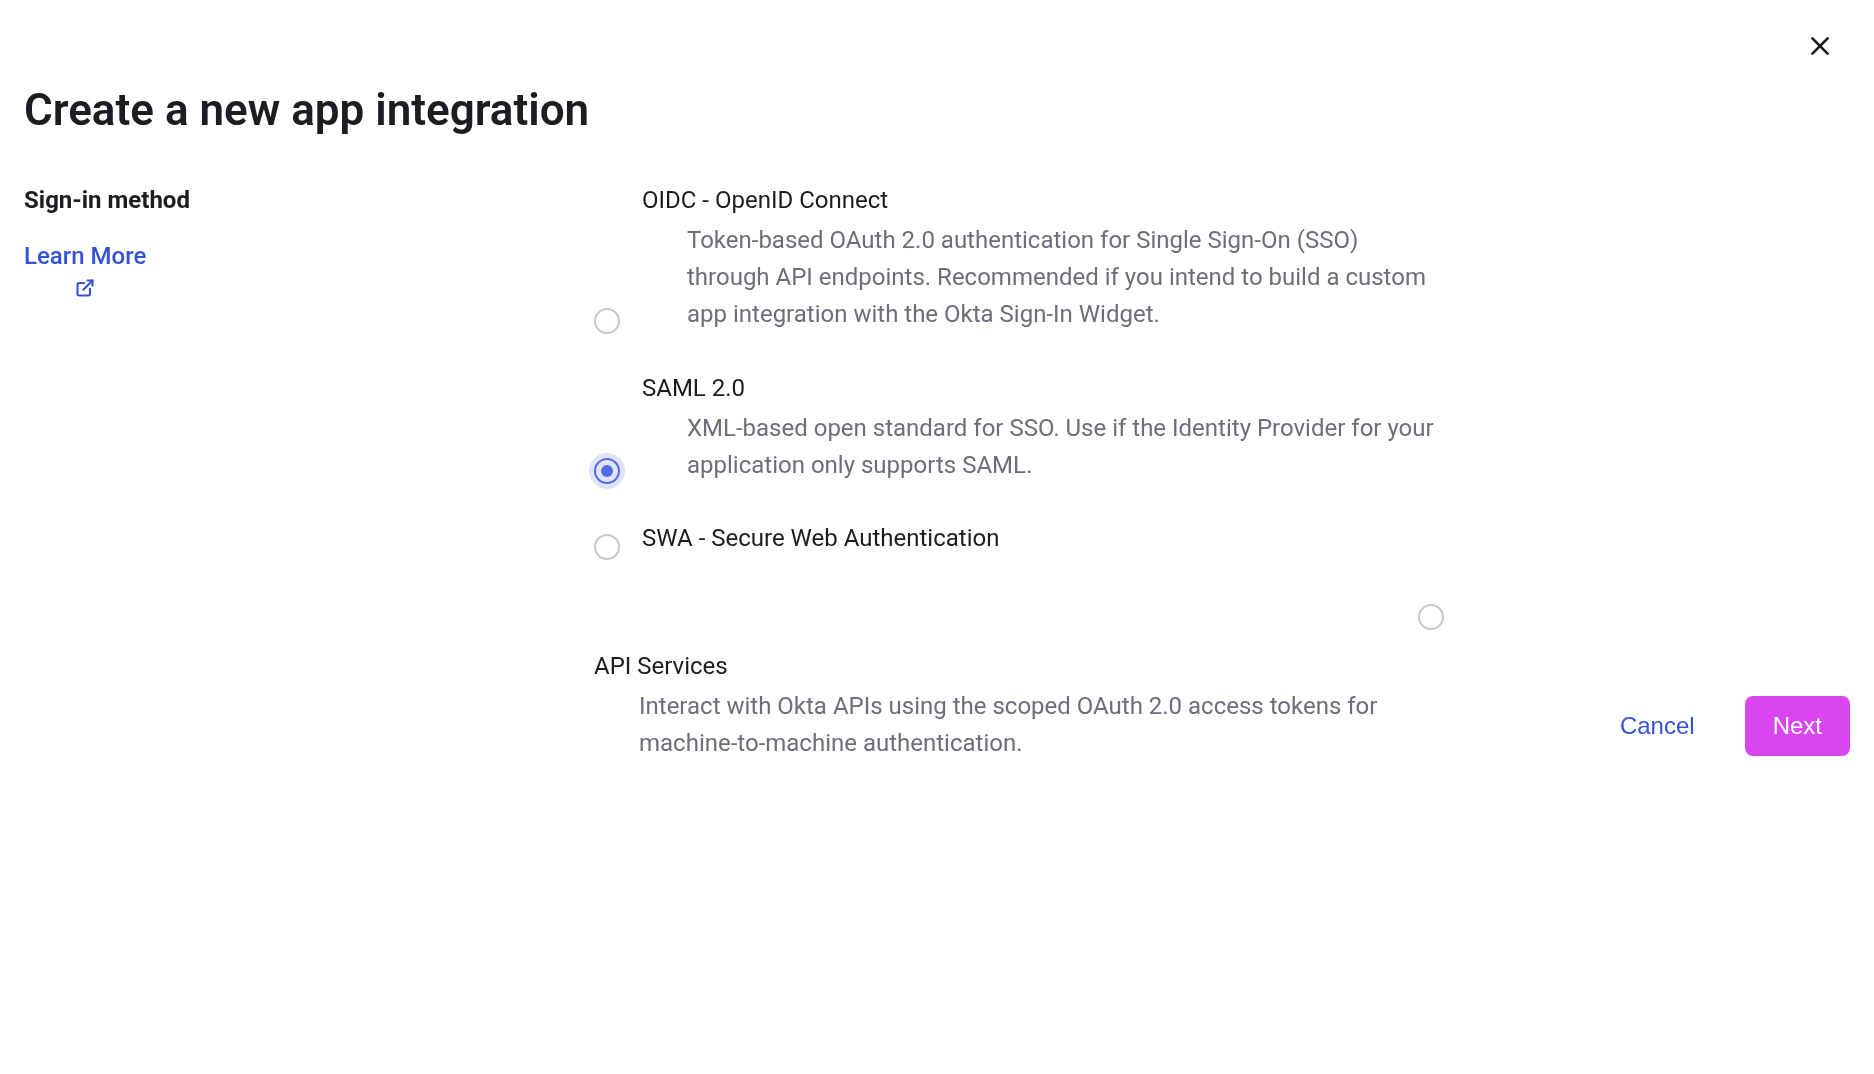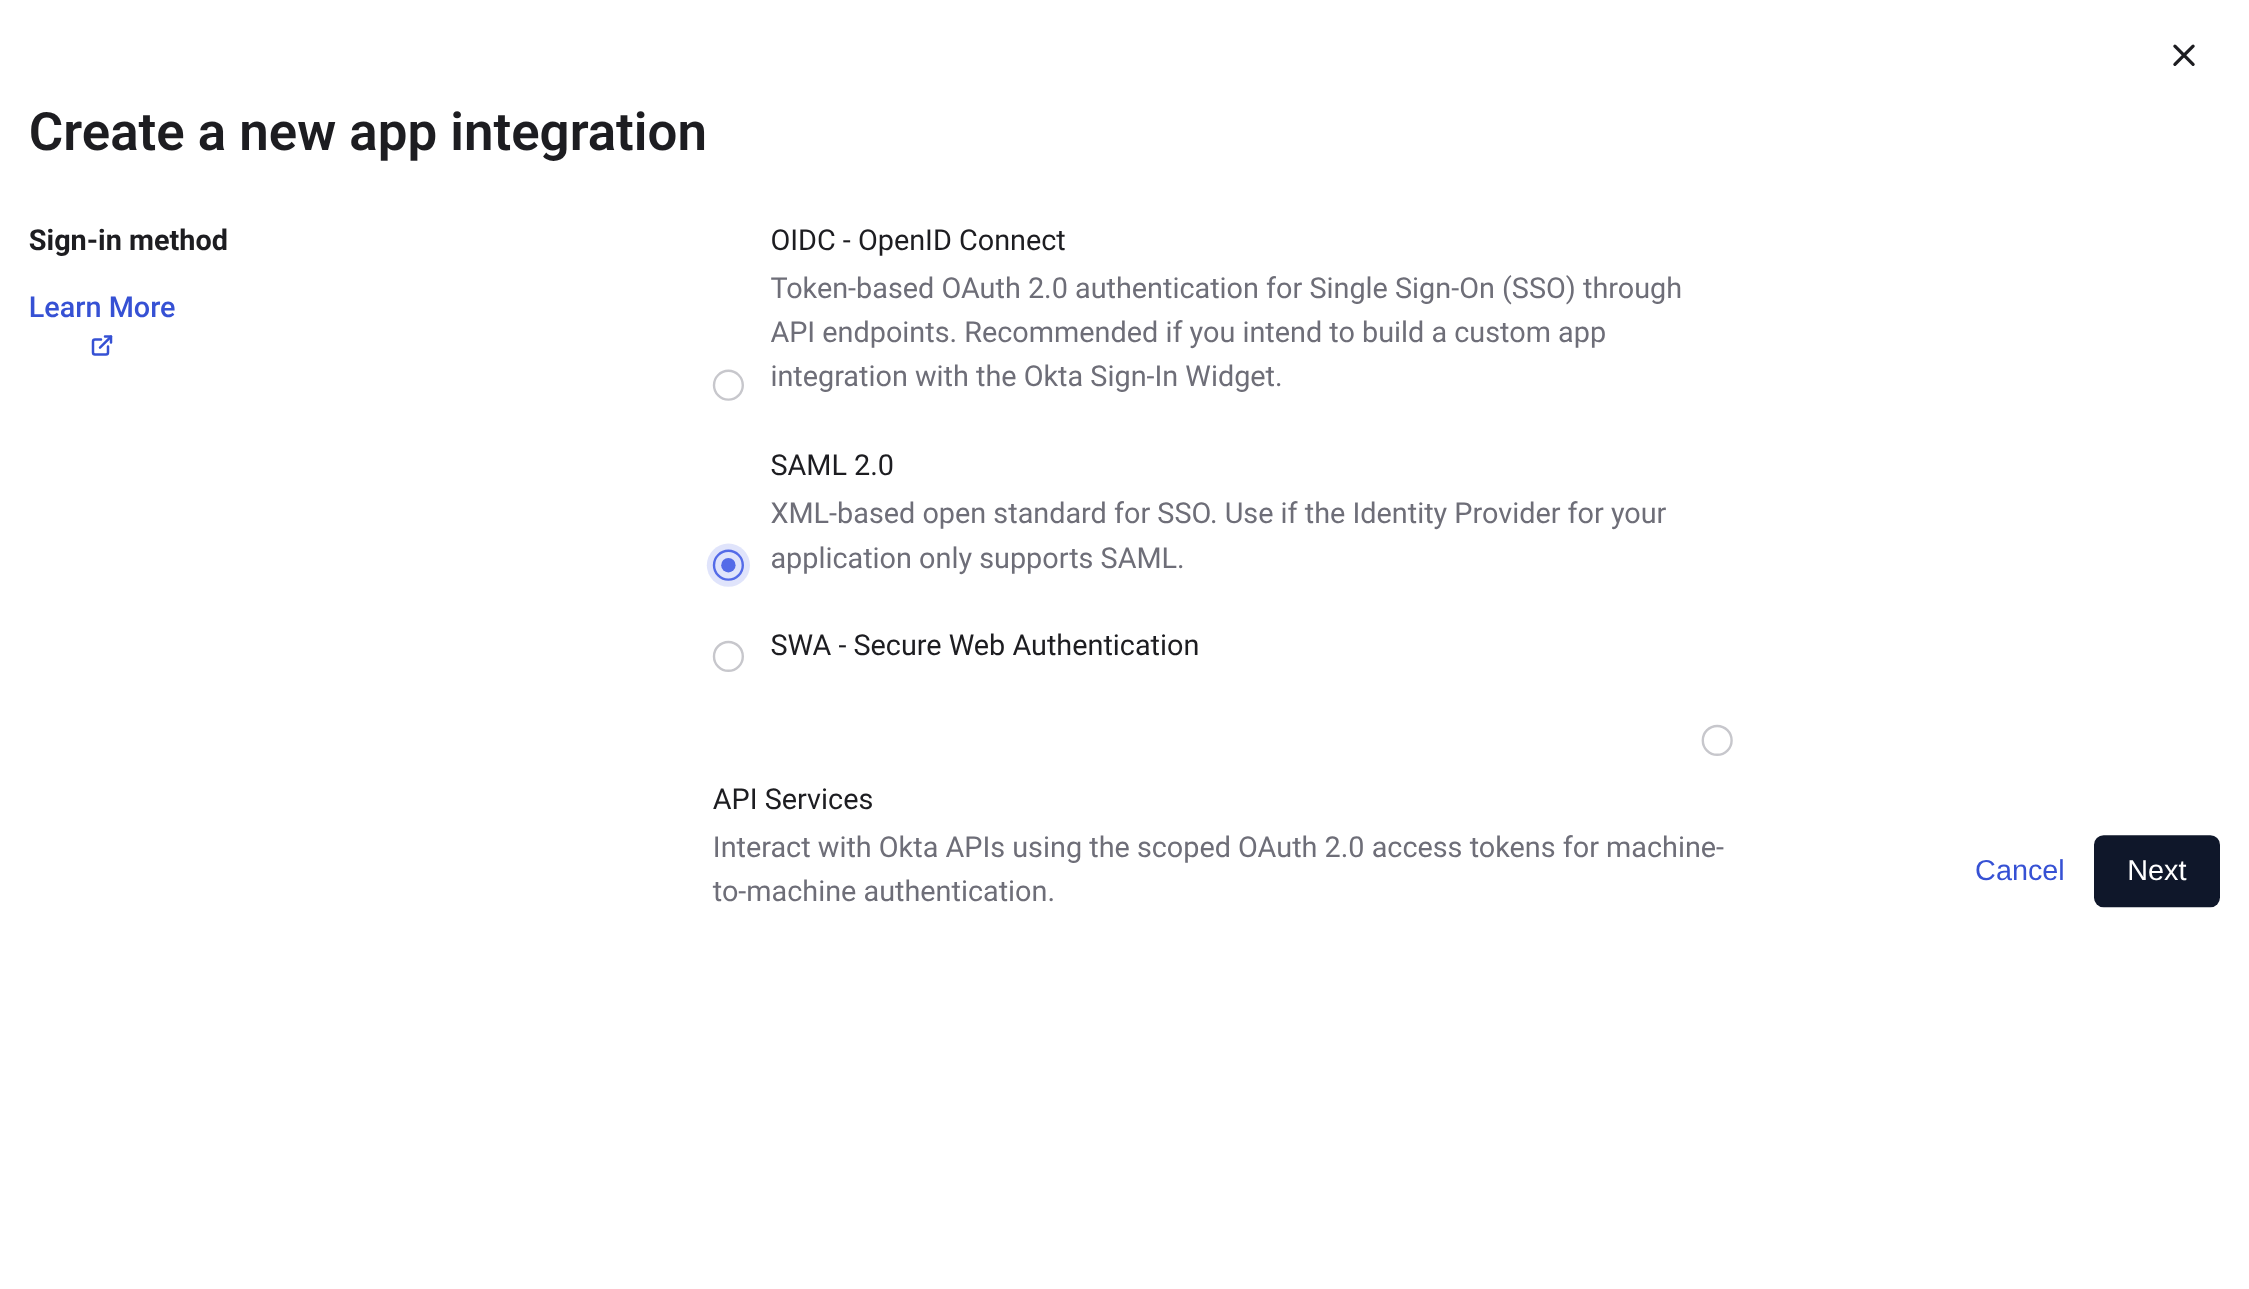--- a/index.html
+++ b/index.html
@@ -155,43 +155,44 @@
       font-weight: 400;
       color: #1d1d21;
       margin-bottom: 8px;
     }
 
     .option-desc {
       font-size: 24px;
       font-weight: 400;
       color: #6e6e78;
       line-height: 1.55;
+      margin-left: 45px;
     }
 
     .footer {
       position: absolute;
       right: 24px;
       bottom: 30px;
       display: flex;
       align-items: center;
-      gap: 14px;
+      gap: 40px;
     }
 
     .cancel-btn {
       background: none;
       border: none;
       color: #3651d4;
       font-size: 24px;
       font-weight: 500;
       cursor: pointer;
       padding: 14px 10px;
     }
 
     .next-btn {
-      background: #0f172a;
+      background: #d946ef;
       border: none;
       color: #ffffff;
       font-size: 24px;
       font-weight: 500;
       cursor: pointer;
       padding: 16px 28px;
       border-radius: 8px;
     }
   </style>
 </head>

